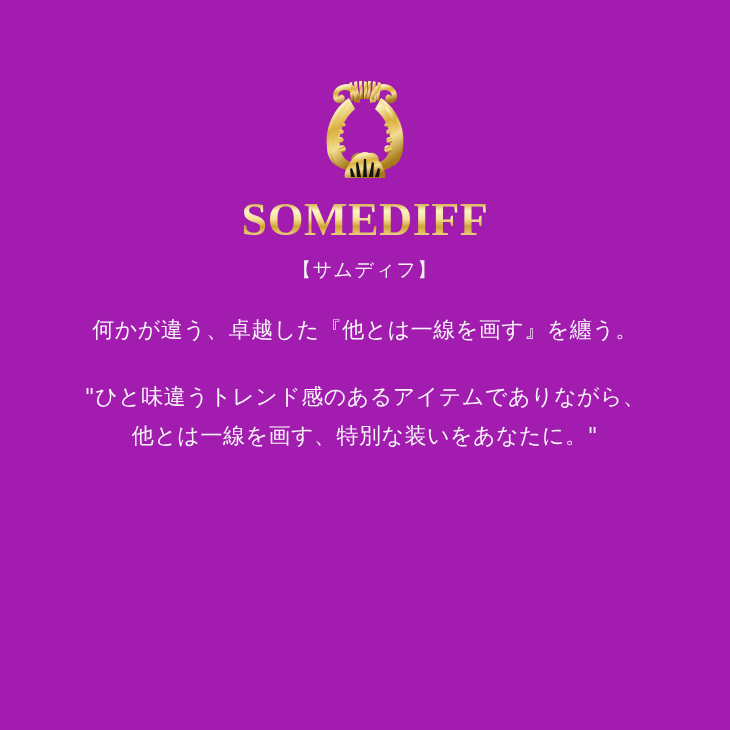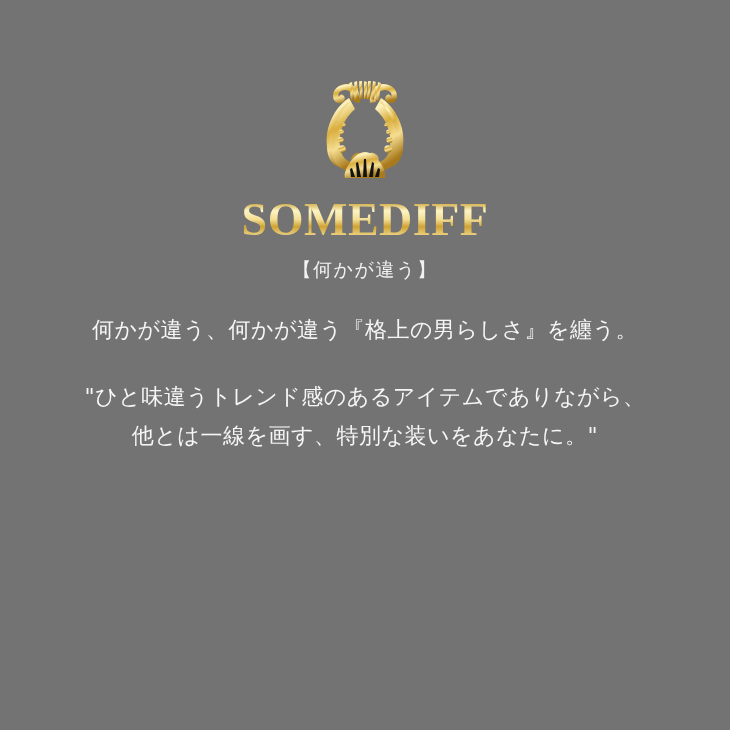--- a/index.html
+++ b/index.html
@@ -13,21 +13,21 @@
     background: #121214;
     overflow: hidden;
     font-family: "Liberation Serif", "DejaVu Serif", serif;
     -webkit-font-smoothing: antialiased;
   }
 
   .brand-panel {
     position: relative;
     width: 730px;
     height: 730px;
-    background: #737373;
+    background: #a21caf;
     display: flex;
     flex-direction: column;
     align-items: center;
   }
 
   
   .logo-emblem {
     margin-top: 70px;
     width: 124px;
     height: 112px;
@@ -208,24 +208,24 @@
           <stop offset="50%" stop-color="#f3de93"></stop>
           <stop offset="64%" stop-color="#cfa334"></stop>
           <stop offset="84%" stop-color="#f0d98c"></stop>
           <stop offset="100%" stop-color="#8a6410"></stop>
         </linearGradient>
       </defs>
       <text id="wordmark-text" x="150" y="41" text-anchor="middle" font-family="'Liberation Serif','DejaVu Serif',serif" font-size="46" font-weight="bold" letter-spacing="0.5" fill="url(#goldText)">SOMEDIFF</text>
     </svg>
   </div>
 
-  <div class="reading">【何かが違う】</div>
+  <div class="reading">【サムディフ】</div>
 
 
   <div class="copy-block">
-    <div class="copy-line copy-lead">何かが違う、何かが違う『格上の男らしさ』を纏う。</div>
+    <div class="copy-line copy-lead">何かが違う、卓越した『他とは一線を画す』を纏う。</div>
     <div class="quote-group">
       <div class="copy-line">"ひと味違うトレンド感のあるアイテムでありながら、</div>
       <div class="copy-line">他とは一線を画す、特別な装いをあなたに。"</div>
     </div>
   </div>
 
 </div>
 
 </body></html>

